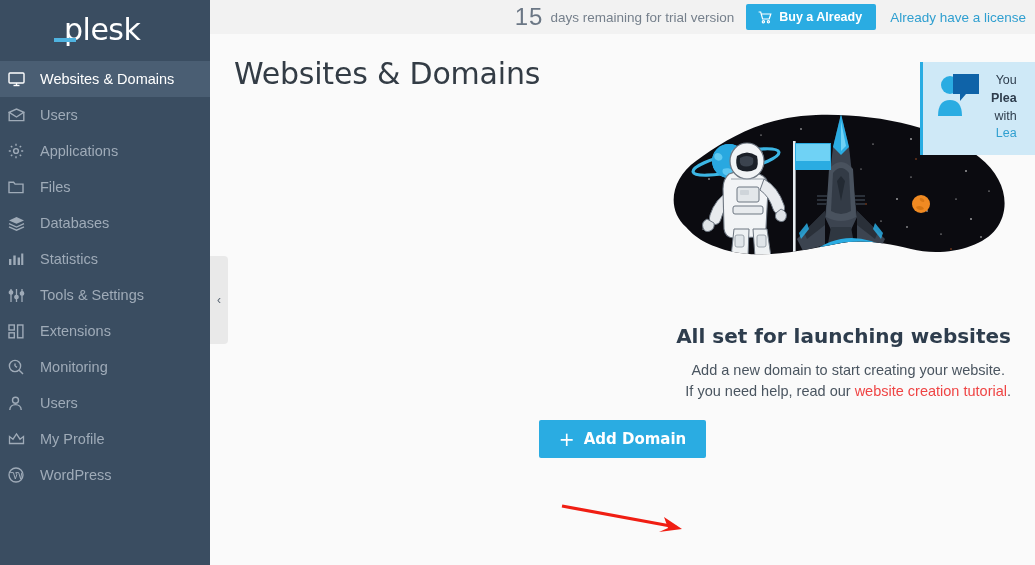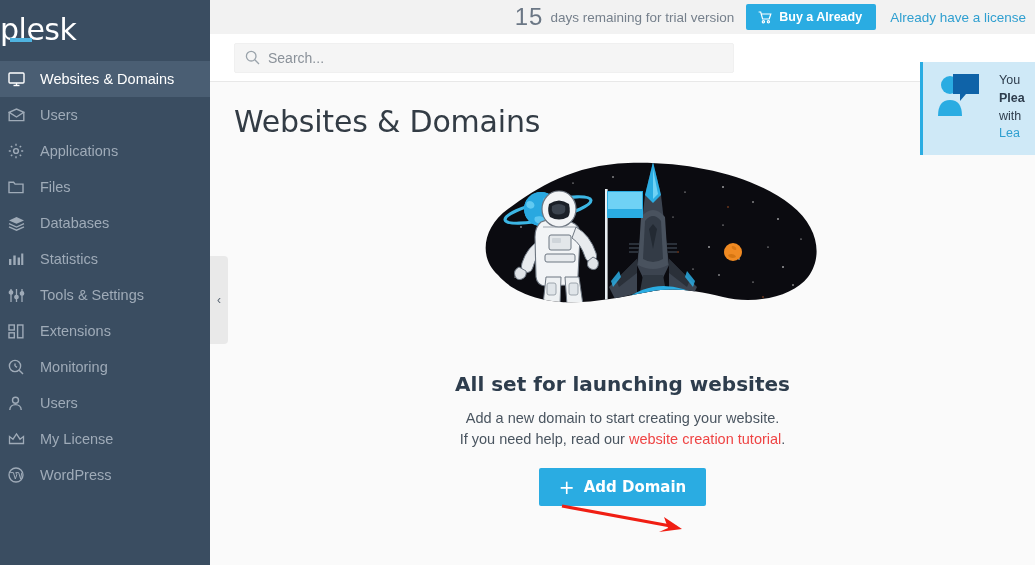--- a/index.html
+++ b/index.html
@@ -15,22 +15,23 @@
   .sidebar {
     width:210px; height:565px;
     background:#3a4d61;
     flex:0 0 210px;
     position:relative;
     z-index:5;
   }
   .logo-wrap {
     height:60px;
     display:flex; align-items:center;
-    padding-left:0;
+    padding-left:20px;
     position:relative;
+    margin-left:44px;
   }
   .logo-text {
     font-size:30px;
     color:#ffffff;
     letter-spacing:-0.5px;
     font-weight:400;
     line-height:1;
     position:relative;
     font-family:"DejaVu Sans", sans-serif;
   }
@@ -166,21 +167,21 @@
   }
   .page-title {
     font-size:30px;
     font-weight:400;
     color:#333c45;
     letter-spacing:-0.2px;
     font-family:"DejaVu Sans", sans-serif;
   }
   .empty-block {
     margin-top:8px;
-    display:flex; flex-direction:column; align-items:center;
+    display:flex; flex-direction:column; align-items:flex-end;
   }
   .illus { width:400px; height:215px; position:relative; }
   .illus svg { display:block; width:400px; height:215px; }
 
   .empty-head {
     margin-top:10px;
     font-size:20px;
     font-weight:bold;
     color:#2e3d4d;
     font-family:"DejaVu Sans", sans-serif;
@@ -237,22 +238,23 @@
     display:flex;
     padding:10px 0 0 10px;
     z-index:9;
     overflow:hidden;
   }
   .notif-ico { flex:0 0 48px; width:48px; }
   .notif-body {
     font-size:12.5px;
     color:#2e3d4d;
     line-height:1.42;
-    margin-left:18px;
+    margin-left:10px;
     white-space:nowrap;
+    text-align:right;
   }
   .notif-body .b { font-weight:bold; }
   .notif-body .lnk { color:#2f9fd0; cursor:pointer; }
 </style>
 </head>
 <body>
 
 <div id="app">
 
   <div class="sidebar">
@@ -370,21 +372,21 @@
         </span>
         <span>Users</span>
       </div>
 
       <div class="nav-item">
         <span class="ico">
           <svg width="17" height="14" viewBox="0 0 17 14" fill="none" stroke="currentColor" stroke-width="1.3">
             <path d="M1.5 11.5V4.6l3.5 2.6L8.5 2l3.5 5.2 3.5-2.6v6.9z"></path>
           </svg>
         </span>
-        <span>My License</span>
+        <span>My Profile</span>
       </div>
 
       <div class="nav-item">
         <span class="ico">
           <svg width="16" height="16" viewBox="0 0 16 16" fill="none" stroke="currentColor" stroke-width="1.3">
             <circle cx="8" cy="8" r="7"></circle>
             <path d="M2.2 5.6h3.2L7.3 12l1.5-4.3-1-2.1h2.9l1.9 6.4 1.2-6.4" stroke-width="1"></path>
           </svg>
         </span>
         <span>WordPress</span>
@@ -408,31 +410,20 @@
             <path d="M0.6 1h2.1l1.9 7h6.6l1.6-5H3.4"></path>
             <circle cx="5.4" cy="10.7" r="1.1"></circle>
               <circle cx="10.4" cy="10.7" r="1.1"></circle>
           </svg>
         </span>
         <span>Buy a Already</span>
       </button>
       <span class="have-license">Already have a license</span>
     </div>
 
-    <div class="searchrow">
-      <div class="searchbox">
-        <span class="sico">
-          <svg width="15" height="15" viewBox="0 0 15 15" fill="none" stroke="currentColor" stroke-width="1.3">
-            <circle cx="6.2" cy="6.2" r="4.8"></circle>
-              <path d="M9.8 9.8 14 14"></path>
-          </svg>
-        </span>
-        <input type="text" placeholder="Search..." style="">
-      </div>
-    </div>
 
     <div class="content">
       <div class="page-title">Websites &amp; Domains</div>
 
       <div class="empty-block">
 
         <div class="illus">
           <svg viewBox="0 0 400 215" xmlns="http://www.w3.org/2000/svg">
             <defs>
               <clipPath id="blobclip">

